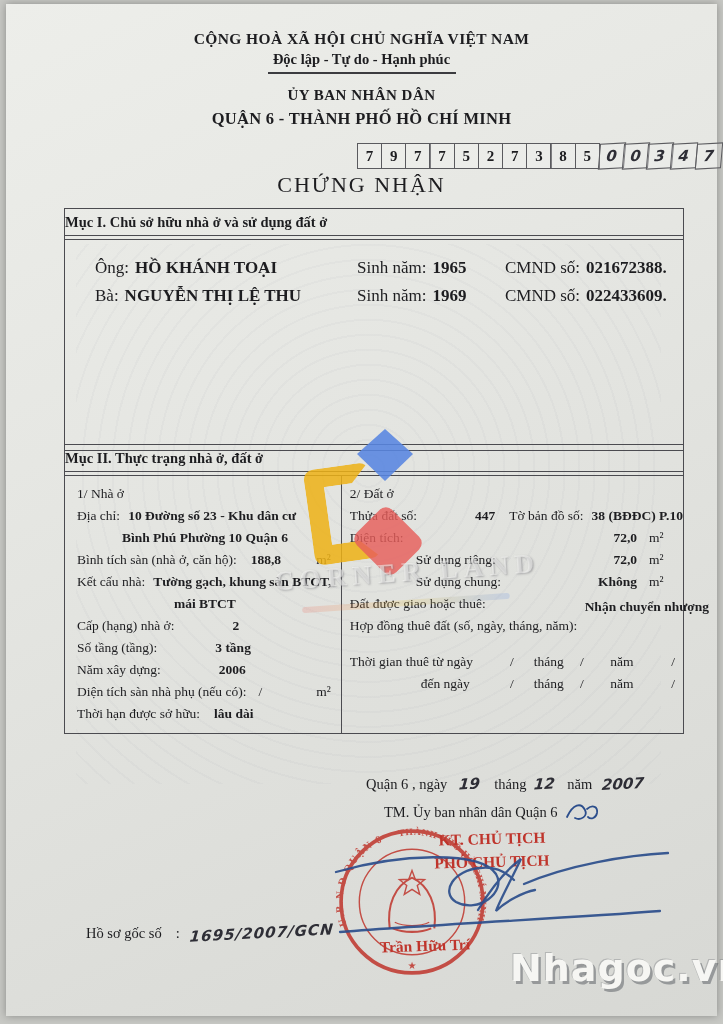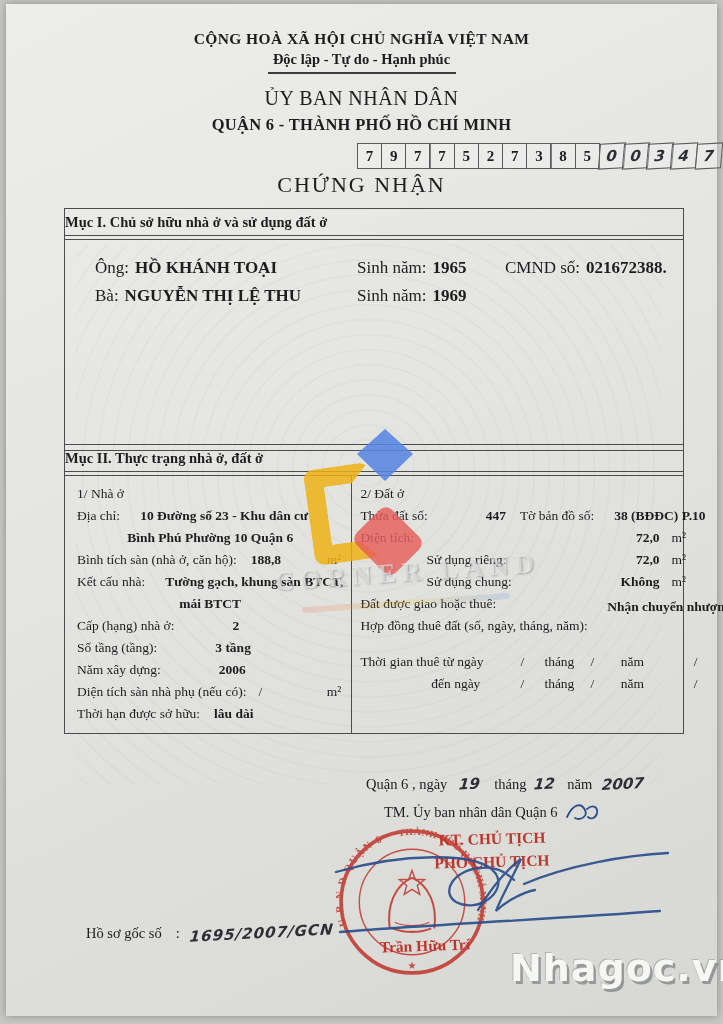--- a/index.html
+++ b/index.html
@@ -17,21 +17,21 @@
   .guilloche{
     position:absolute;left:70px;top:240px;width:585px;height:540px;
     background:repeating-radial-gradient(circle at 50% 42%,rgba(140,142,158,.10) 0 2px,transparent 2px 15px);
     opacity:.55;pointer-events:none;
   }
   
   .hdr{position:absolute;top:26px;left:0;width:100%;text-align:center;}
   .nat{font-size:15.5px;font-weight:bold;letter-spacing:.4px;}
   .motto{font-size:14.5px;font-weight:bold;margin-top:3px;}
   .motto-rule{width:188px;height:1.6px;background:#3c3c40;margin:4px auto 0;}
-  .issuer1{font-size:20px;font-weight:normal;margin-top:13px;letter-spacing:.5px;}
+  .issuer1{font-size:15px;font-weight:bold;margin-top:13px;letter-spacing:.5px;}
   .issuer2{font-size:16.5px;font-weight:bold;margin-top:5px;letter-spacing:.3px;}
   .serial{position:absolute;top:139px;left:352px;display:flex;}
   .digit{
     width:23.5px;height:24px;margin-left:-1.3px;border:1.3px solid #5a5a5e;
     text-align:center;line-height:24px;font-size:15px;font-weight:bold;
     background:rgba(252,252,250,.22);
   }
   .digit.hand{font-family:"DejaVu Sans",sans-serif;font-style:italic;font-weight:600;}
   .doc-title{position:absolute;top:168px;left:0;width:100%;text-align:center;
     font-size:22px;font-weight:normal;letter-spacing:2px;}
@@ -93,21 +93,21 @@
     color:rgba(250,250,247,.52);text-shadow:1px 1px 2px rgba(115,115,122,.5);
     transform:rotate(-4deg);}
   .wm-tagline{position:absolute;left:296px;top:596px;width:208px;height:6px;border-radius:3px;
     background:linear-gradient(90deg,rgba(235,100,90,.4),rgba(238,198,60,.4),rgba(95,140,230,.4));
     opacity:.5;transform:rotate(-4deg);}
   .wm-site{position:absolute;left:504px;top:942px;white-space:nowrap;
     font-family:"DejaVu Sans",sans-serif;font-weight:bold;font-size:38px;letter-spacing:1px;
     color:#f6f6f3;text-shadow:2.5px 2.5px 0 rgba(96,100,106,.55),-1px -1px 0 rgba(96,100,106,.3);}
   
   .ind66{margin-left:66px;}
-  .ml8{margin-left:20px;}
+  .ml8{margin-left:8px;}
   .ml12{margin-left:12px;}
   .ml14{margin-left:14px;font-family:Liberation Serif, serif;}
   .ml58{margin-left:58px;}
   .grant-val{margin-left:auto;margin-right:-26px;transform:translateY(3px);}
   .l1a{width:150px;}
   .l1b{width:150px;text-align:right;padding-right:30px;box-sizing:border-box;}
   .slash-c{width:24px;text-align:center;}
   .w-thang{width:42px;text-align:center;margin-left:4px;}
   .w-nam{width:36px;text-align:center;margin-left:10px;}
   .slash-end{margin-left:auto;margin-right:8px;}
@@ -150,20 +150,21 @@
     <div class="sec-title">Mục I. Chủ sở hữu nhà ở và sử dụng đất ở</div>
     <div class="sec-body">
       <div class="owner-row">
         <span class="o-g1"><span class="o-role">Ông:</span><span class="o-name">HỒ KHÁNH TOẠI</span></span>
         <span class="o-g2"><span>Sinh năm:</span><span class="o-birth">1965</span></span>
         <span class="o-g3"><span>CMND số:</span><span class="o-id">021672388.</span></span>
       </div>
       <div class="owner-row">
         <span class="o-g1"><span class="o-role">Bà:</span><span class="o-name">NGUYỄN THỊ LỆ THU</span></span>
         <span class="o-g2"><span>Sinh năm:</span><span class="o-birth">1969</span></span>
+        <span class="o-g3"><span>CMND số:</span><span class="o-id">022433609.</span></span>
       </div>
     </div>
   </div>
 
   <div class="sec" id="sec2">
     <div class="sec-title">Mục II. Thực trạng nhà ở, đất ở</div>
     <div class="sec-body">
 
       <div class="col-left">
         <div class="ln">1/ Nhà ở</div>

